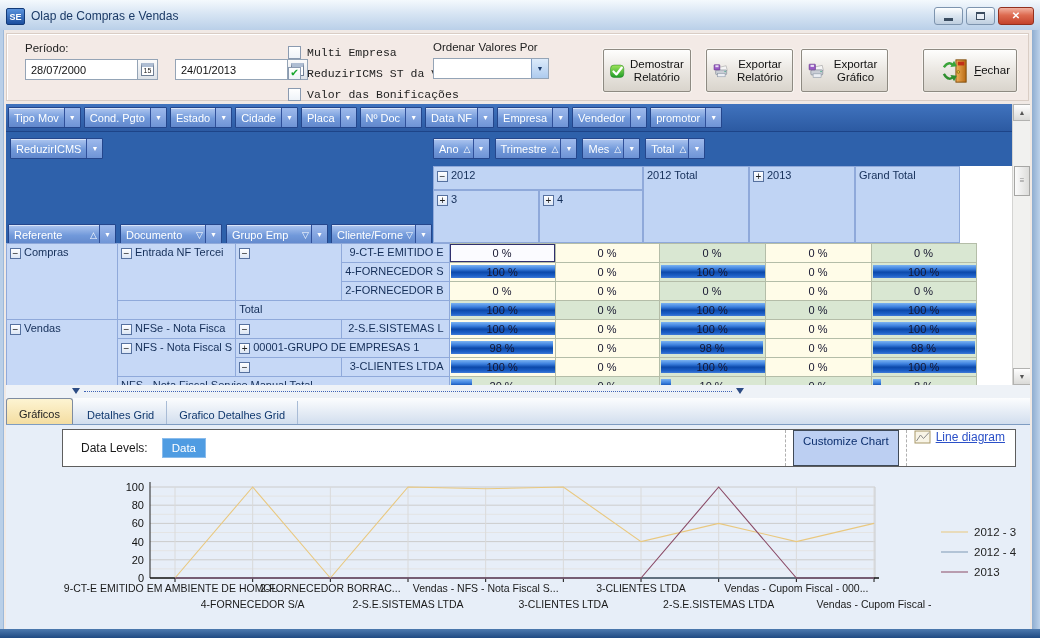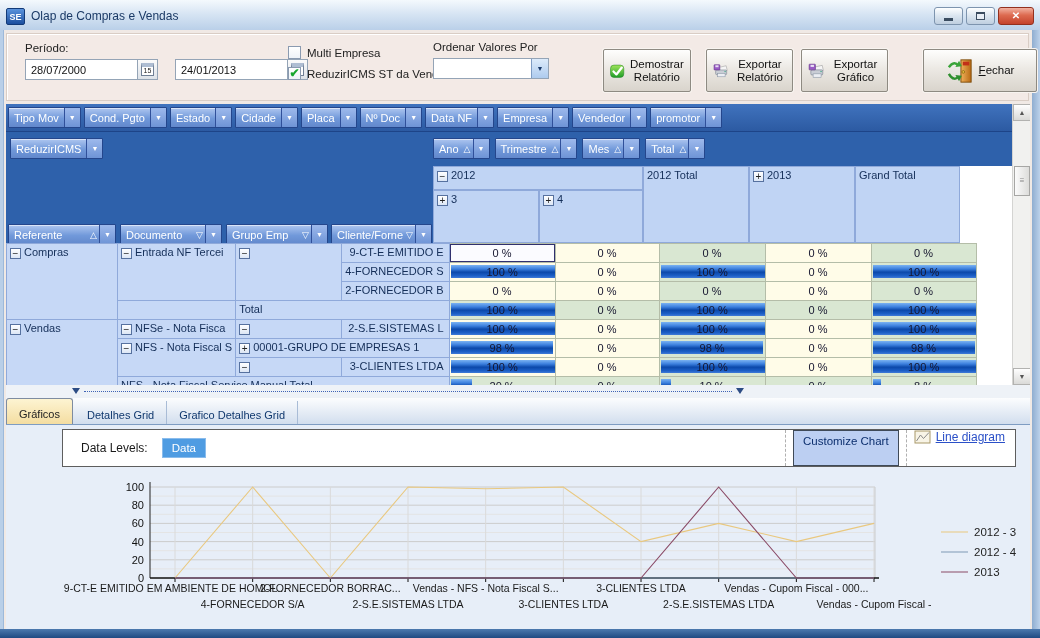--- a/index.html
+++ b/index.html
@@ -36,21 +36,21 @@
   .lbl { color:#222; font-size:11.5px; }
   .periodo-label { position:absolute; left:18px; top:8px; }
   .date-edit { position:absolute; top:25px; width:133px; height:21px; background:#fff;
     border:1px solid #94a4b6; display:flex; align-items:center; }
   .date-edit .val { flex:1; padding-left:5px; color:#111; }
   .date-btn { width:20px; height:100%; border-left:1px solid #94a4b6;
     background:linear-gradient(#fbfbfb,#dde2e8); display:flex; align-items:center; justify-content:center; }
   .cal-icon { width:13px; height:13px; background:#fff; border:1px solid #6f7f95;
     border-top:4px solid #aebdd2; font-size:7px; line-height:8px; text-align:center; color:#222; }
   .checkbox-col { position:absolute; left:281px; top:8px; }
-  .cb-row { display:flex; align-items:center; height:21px; }
+  .cb-row { display:flex; align-items:center; height:21px;font-family:Liberation Mono, monospace; }
   .cb { width:13px; height:13px; border:1px solid #8a9ab0; background:linear-gradient(#fff,#eef3f8);
     display:flex; align-items:center; justify-content:center; margin-right:6px;
     color:#17a62e; font-size:12px; font-weight:bold; line-height:11px; }
   .ordenar-label { position:absolute; left:426px; top:7px; }
   .combo { position:absolute; left:426px; top:24px; width:116px; height:21px; background:#fff;
     border:1px solid #94a4b6; display:flex; }
   .combo .val { flex:1; padding-left:4px; }
   .combo-btn { width:17px; border-left:1px solid #7e9cc4; background:linear-gradient(#dcebfb,#aecbee);
     display:flex; align-items:center; justify-content:center; font-size:7px; color:#1a3a6a; }
   .btn { position:absolute; top:15px; height:43px; display:flex; align-items:center; gap:5px;
@@ -181,20 +181,24 @@
       </div>
       <div class="checkbox-col" id="checkbox-col">
           <div class="cb-row">
             <span class="cb"></span>
             <span class="lbl">Multi Empresa</span>
           </div>
           <div class="cb-row">
             <span class="cb">✔</span>
             <span class="lbl">ReduzirICMS ST da Venda</span>
           </div>
+          <div class="cb-row">
+            <span class="cb"></span>
+            <span class="lbl">Valor das Bonificações</span>
+          </div>
         </div>
       <div class="lbl ordenar-label">Ordenar Valores Por</div>
       <div class="combo">
         <span class="val"></span>
         <span class="combo-btn">▼</span>
       </div>
 
       <div class="btn" style="left:596px;width:88px">
         <svg width="28" height="28" viewBox="0 0 30 30">
           <defs>
@@ -223,21 +227,21 @@
         <svg width="28" height="26" viewBox="0 0 30 28">
           <polygon points="12,7 25,4 27,13 14,16" fill="#f5f5f5" stroke="#9a9a9a"></polygon>
           <rect x="5" y="12" width="21" height="9" rx="2" fill="#c9cdd5" stroke="#6f7888"></rect>
           <rect x="9" y="19" width="14" height="6" fill="#eceef3" stroke="#8894a4"></rect>
           <circle cx="23" cy="15" r="1.3" fill="#44aa88"></circle>
           <rect x="2" y="2" width="11" height="10" rx="1" fill="#9a5cc6" stroke="#5a2a80"></rect>
           <rect x="4.5" y="3.2" width="6" height="3.6" fill="#e9e1f5"></rect>
         </svg>
         <span class="lbl2">Exportar Gráfico</span>
       </div>
-      <div class="btn btn-fechar" style="left:916px;width:114px;justify-content:center">
+      <div class="btn btn-fechar" style="left:916px;width:94px;justify-content:flex-end">
         <svg width="28" height="26" viewBox="0 0 30 28">
           <defs>
               <linearGradient id="dg" x1="0" y1="0" x2="1" y2="0">
             <stop offset="0" stop-color="#f0b05a"></stop>
                 <stop offset="1" stop-color="#b86a14"></stop>
               </linearGradient>
             </defs>
           <rect x="16" y="2" width="11" height="24" fill="url(#dg)" stroke="#7c4a08"></rect>
           <rect x="18" y="4" width="7" height="4" fill="#c23018"></rect>
           <circle cx="18.5" cy="15" r="1.4" fill="#ffd24a" stroke="#8a6a10"></circle>

